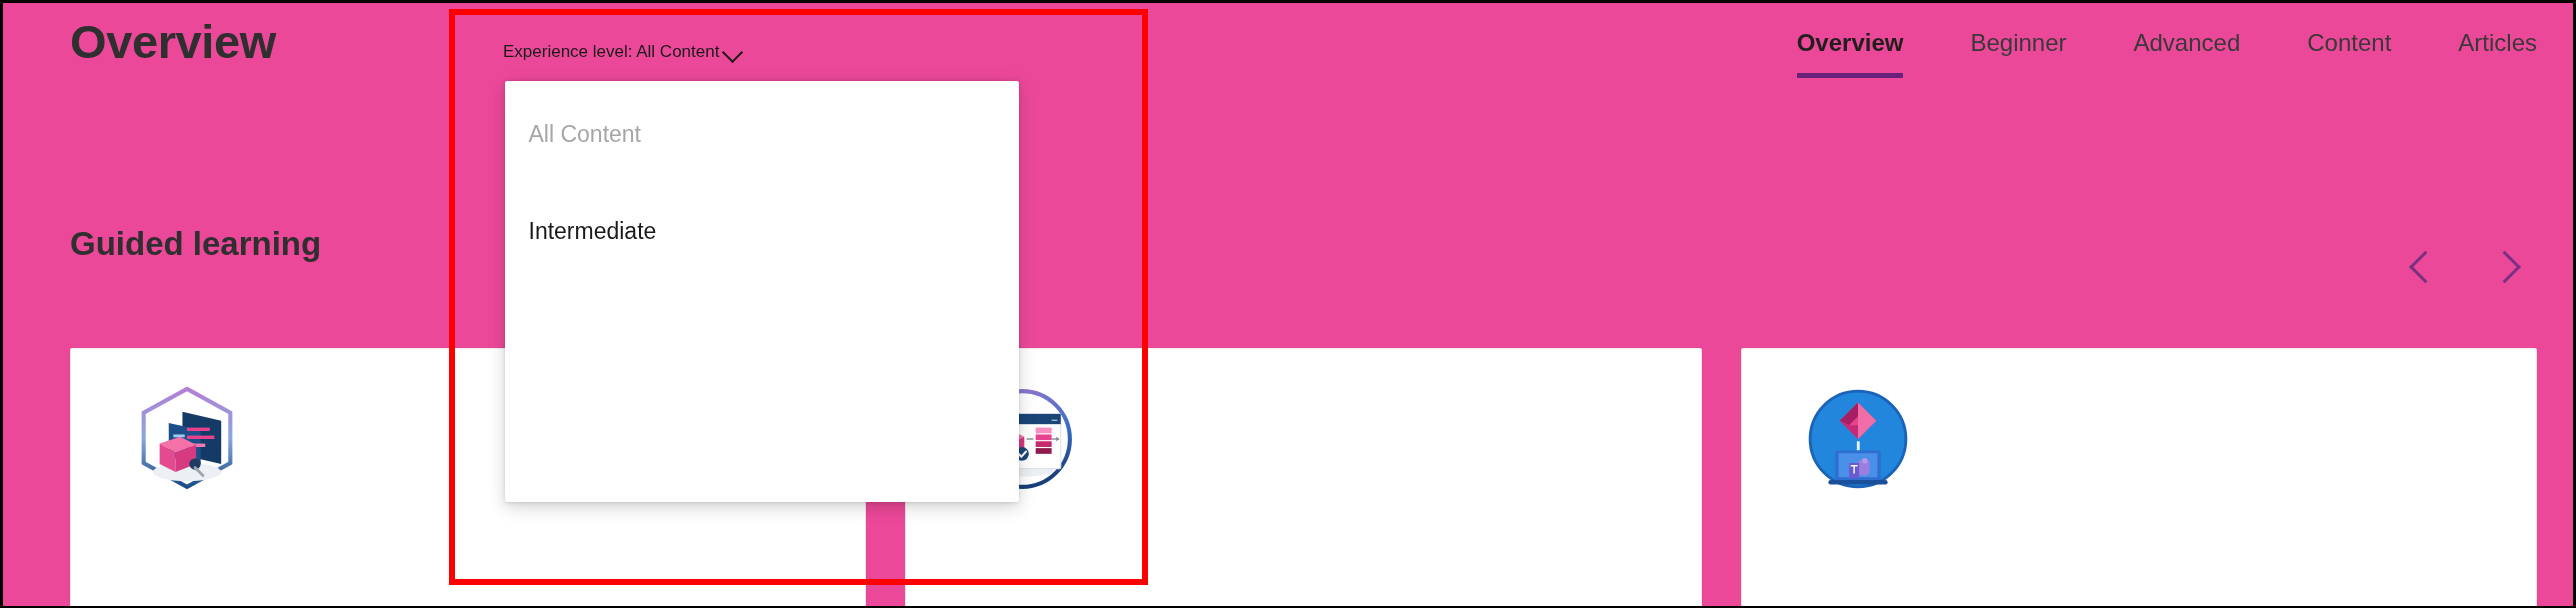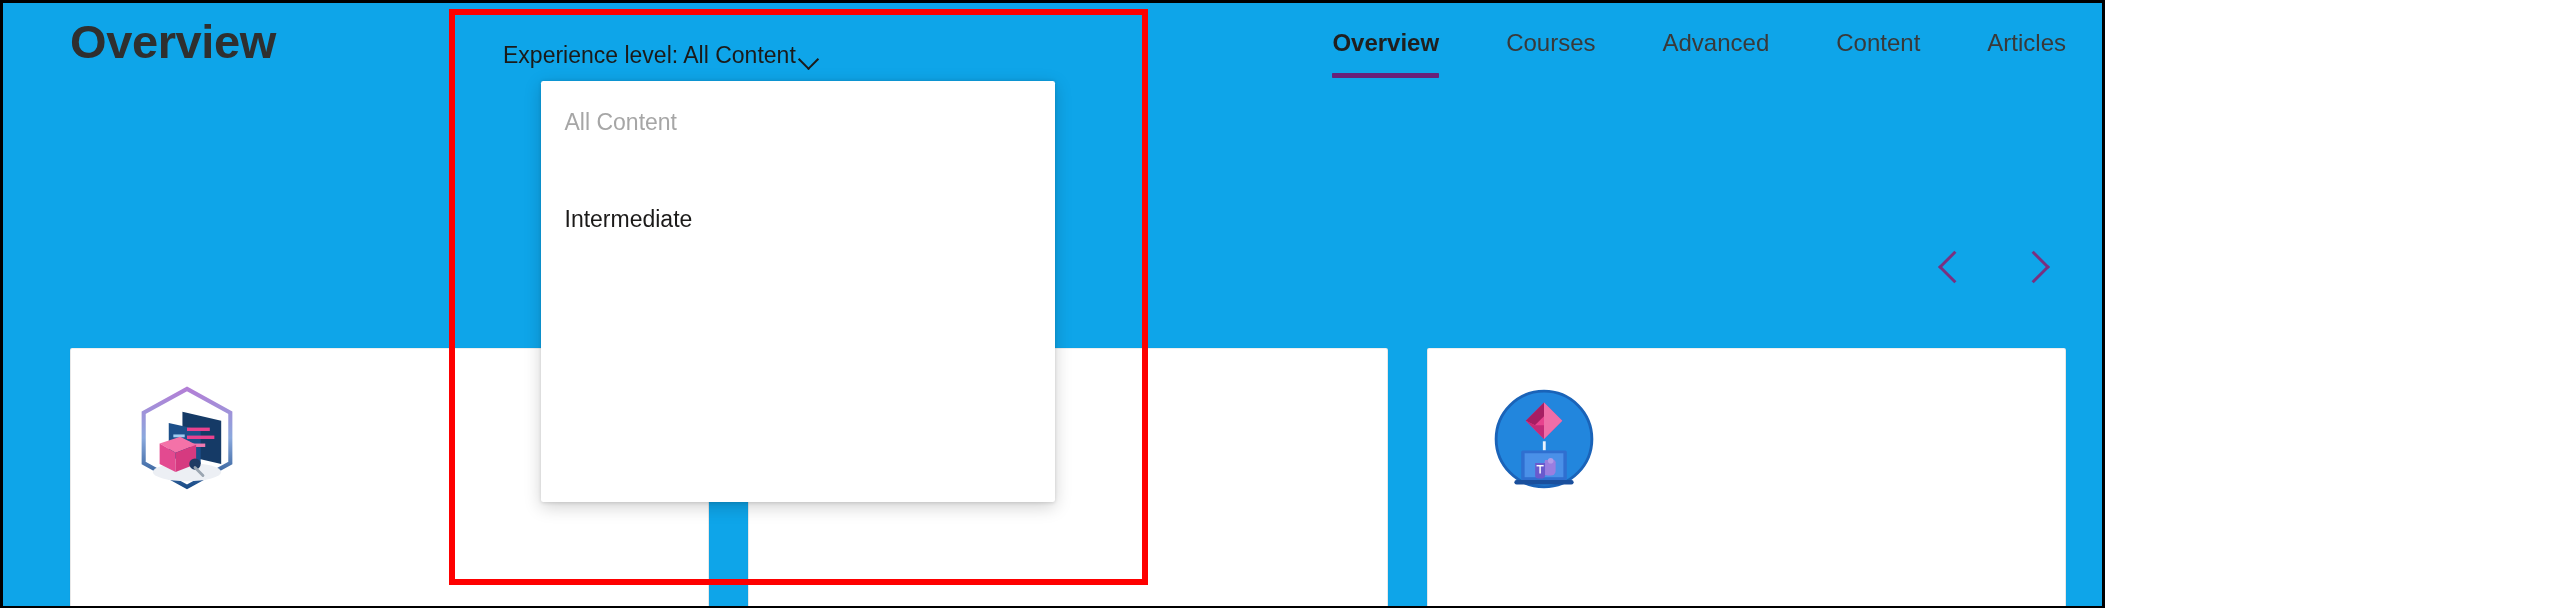--- a/index.html
+++ b/index.html
@@ -6,23 +6,23 @@
     margin: 0;
     padding: 0;
     background: #ffffff;
   }
   body {
     font-family: "Liberation Sans", sans-serif;
     -webkit-font-smoothing: antialiased;
   }
   #screen {
     position: relative;
-    width: 2105px;
+    width: 2576px;
     height: 609px;
-    background: #0ea5e9;
+    background: #ec4899;
     overflow: hidden;
     box-sizing: border-box;
     border: 3.8px solid #000000;
   }
 
   
   .page-title {
     position: absolute;
     left: 67px;
     top: 15px;
@@ -36,23 +36,23 @@
 
   
   .filter-wrap {
     position: absolute;
     left: 500px;
     top: 39px;
     width: 523px;
   }
   .filter-button {
     display: flex;
-    align-items: flex-end;
+    align-items: center;
     gap: 3px;
-    font-size: 23px;
+    font-size: 17px;
     color: #1b1a19;
     background: transparent;
     border: none;
     padding: 0;
     cursor: pointer;
     white-space: nowrap;
   }
   .filter-button .chev {
     display: inline-block;
     width: 20px;
@@ -75,22 +75,21 @@
   .dropdown-panel {
     position: absolute;
     left: 1.5px;
     top: 39px;
     width: 514px;
     height: 421px;
     background: #ffffff;
     box-shadow: 0 4.5px 16.7px rgba(0,0,0,0.18), 0 0.8px 3.8px rgba(0,0,0,0.12);
     border-radius: 2.3px;
     box-sizing: border-box;
-    padding-top: 18px;
-    margin-left: 36px;
+    padding-top: 30px;
   }
   .dropdown-option {
     height: 47px;
     display: flex;
     align-items: center;
     padding: 0 24px;
     font-size: 23px;
     color: #1b1a19;
     cursor: pointer;
     white-space: nowrap;
@@ -214,26 +213,27 @@
 </style>
 </head>
 <body>
 
 <div id="screen">
 
   <div class="page-title">Overview</div>
 
   <nav class="top-nav">
     <div class="nav-item active">Overview</div>
-    <div class="nav-item">Courses</div>
+    <div class="nav-item">Beginner</div>
     <div class="nav-item">Advanced</div>
     <div class="nav-item">Content</div>
     <div class="nav-item">Articles</div>
   </nav>
 
+  <div class="section-title">Guided learning</div>
 
   <div class="carousel-nav">
     <button class="carousel-btn prev">
       <span class="arw"></span>
     </button>
     <button class="carousel-btn next">
       <span class="arw"></span>
     </button>
   </div>
 

